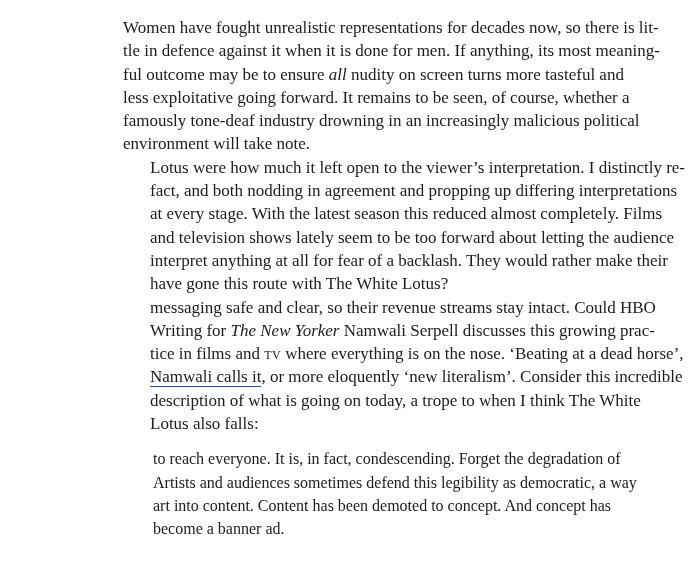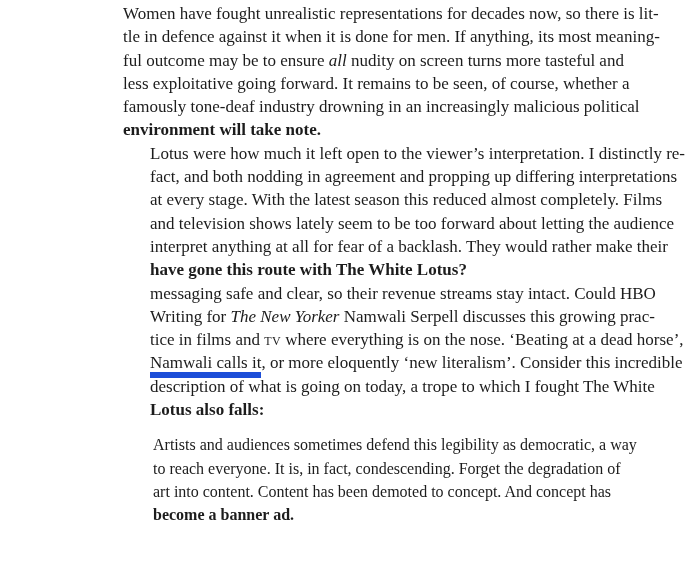--- a/index.html
+++ b/index.html
@@ -26,51 +26,51 @@
     hyphens: manual;
   }
   .page p {
     margin: 0;
   }
   .page p.indent {
     text-indent: 27px;
   }
   .page p.noindent {
     text-indent: 0;
+    margin-top: 14px;
   }
   .page blockquote {
     margin: 12px 0 14px 30px;
     padding: 0;
     font-size: 16px;
     line-height: 23.3px;
     text-align: justify;
   }
   .page em {
     font-style: italic;
   }
   .page .sc {
     font-variant: small-caps;
     text-transform: lowercase;
     letter-spacing: 0.3px;
   }
   .page a.link {
     color: inherit;
     text-decoration: none;
-    border-bottom: 6px solid #1d4ed8;
+    border-bottom: 1px solid #1d4ed8;
   }
   .line {
     display: block;
     text-align: justify;
     text-align-last: justify;
     white-space: nowrap;
     overflow: visible;
   }
   .line.last {
     text-align-last: left;
-    font-weight: bold;
   }
 </style>
 </head>
 <body>
 
 <div class="page">
   <p class="noindent">
     <span class="line">Women have fought unrealistic representations for decades now, so there is lit-</span>
     <span class="line">tle in defence against it when it is done for men. If anything, its most meaning-</span>
     <span class="line">ful outcome may be to ensure <em>all</em> nudity on screen turns more tasteful and</span>
@@ -84,23 +84,23 @@
     <span class="line">at every stage. With the latest season this reduced almost completely. Films</span>
     <span class="line">and television shows lately seem to be too forward about letting the audience</span>
     <span class="line">interpret anything at all for fear of a backlash. They would rather make their</span>
     <span class="line last">have gone this route with The White Lotus?</span>
     <span class="line">messaging safe and clear, so their revenue streams stay intact. Could HBO</span>
   </p>
   <p class="indent">
     <span class="line" style="text-indent:27px">Writing for <em>The New Yorker</em> Namwali Serpell discusses this growing prac-</span>
     <span class="line">tice in films and <span class="sc">TV</span> where everything is on the nose. ‘Beating at a dead horse’,</span>
     <span class="line"><a class="link">Namwali calls it</a>, or more eloquently ‘new literalism’. Consider this incredible</span>
-    <span class="line">description of what is going on today, a trope to which I fought The White</span>
+    <span class="line">description of what is going on today, a trope to when I think The White</span>
     <span class="line last">Lotus also falls:</span>
   </p>
   <blockquote>
+    <span class="line">to reach everyone. It is, in fact, condescending. Forget the degradation of</span>
     <span class="line">Artists and audiences sometimes defend this legibility as democratic, a way</span>
-    <span class="line">to reach everyone. It is, in fact, condescending. Forget the degradation of</span>
     <span class="line">art into content. Content has been demoted to concept. And concept has</span>
     <span class="line last">become a banner ad.</span>
   </blockquote>
 
 </div>
 
 </body></html>

